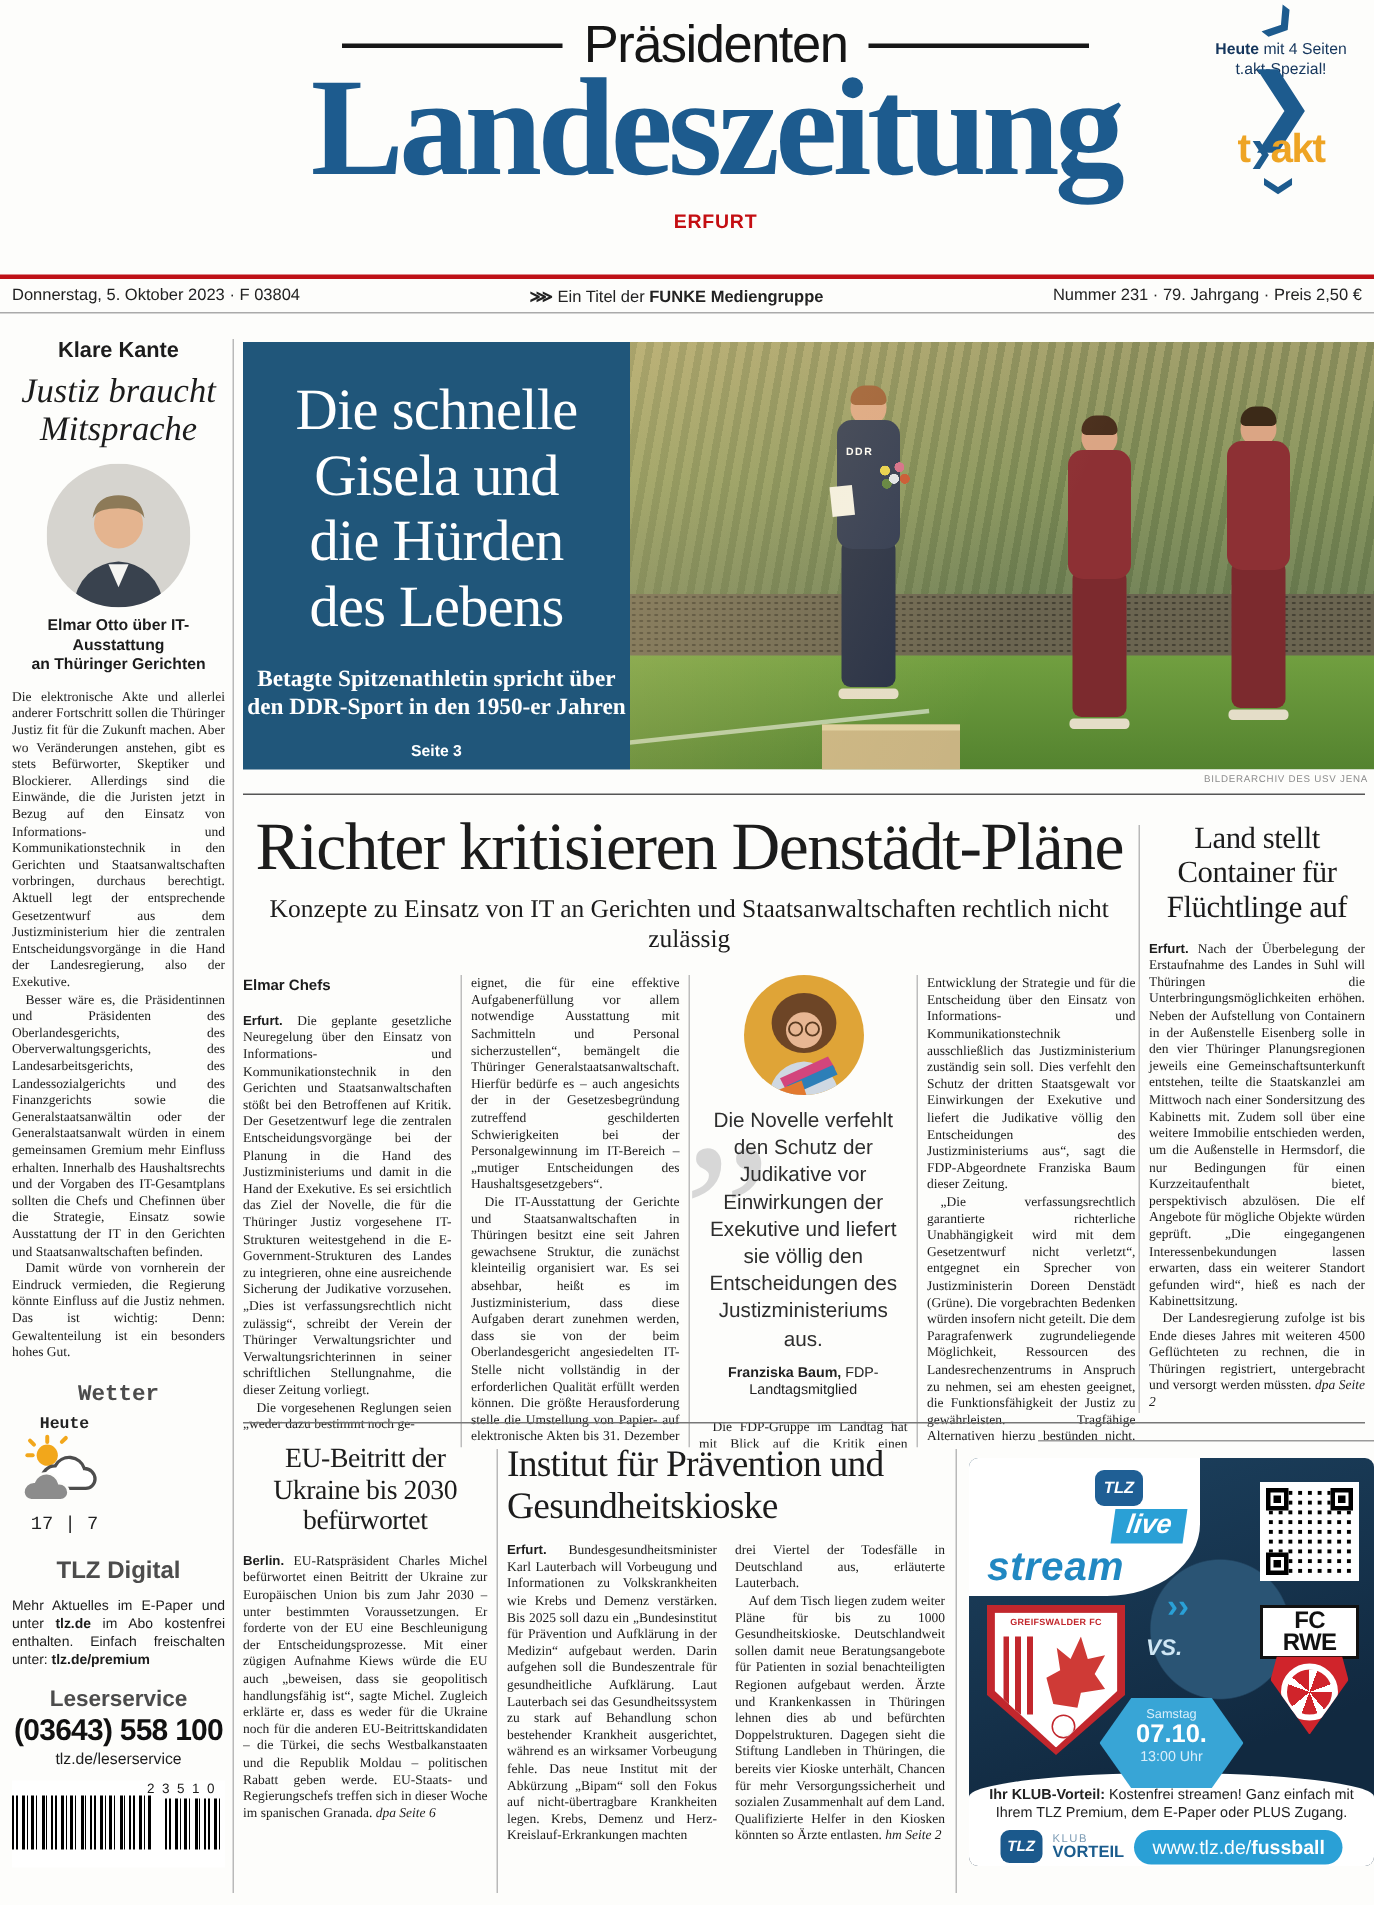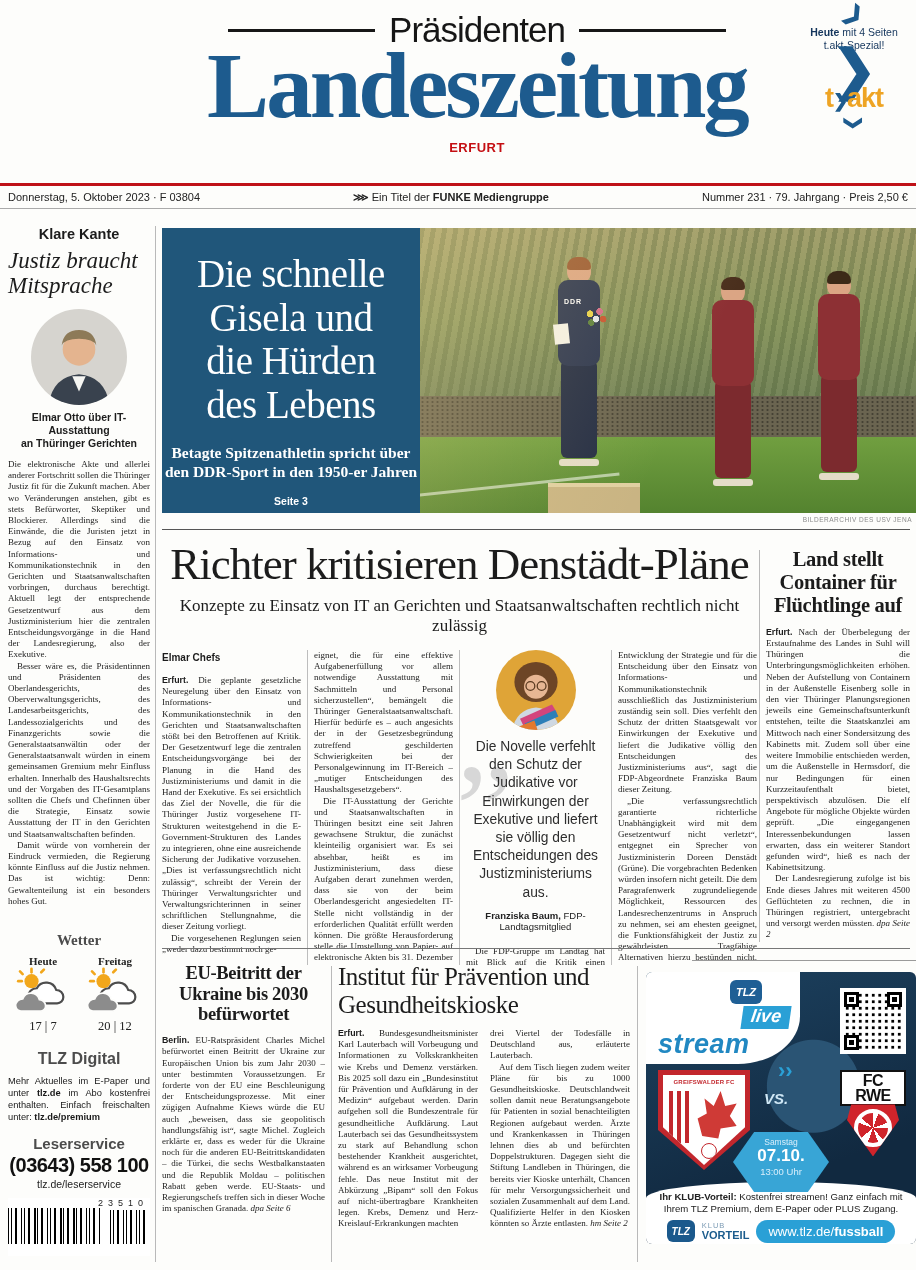--- a/index.html
+++ b/index.html
@@ -34,31 +34,31 @@
   .takt-tail{font-size:18px;transform:rotate(90deg);display:inline-block;color:var(--masthead);font-weight:bold;}
   .datebar{position:absolute;left:0;right:0;top:183px;border-top:3px solid var(--red);
            height:22px;display:flex;align-items:center;justify-content:space-between;
            padding:0 8px;font-family:"Liberation Sans",sans-serif;font-size:11px;color:#222;}
   .datebar .brand{font-weight:bold;}
   .toprule2{position:absolute;left:0;right:0;top:208px;height:1px;background:#aaa;}
 
   
   .left-rail{position:absolute;left:8px;top:226px;width:142px;}
   .lr-kicker{font-family:"Liberation Sans",sans-serif;font-weight:800;font-size:14.5px;text-align:center;}
-  .lr-title{font-size:23px;font-style:italic;line-height:1.1;margin-top:6px;}
+  .lr-title{font-size:23px;font-style:italic;text-align:center;line-height:1.1;margin-top:6px;}
   .lr-photo{width:96px;height:96px;border-radius:50%;overflow:hidden;margin:10px auto 6px auto;}
   .lr-cap{font-family:"Liberation Sans",sans-serif;font-weight:bold;font-size:10.5px;
           text-align:center;line-height:1.25;}
   .bodytext{font-size:9px;line-height:11.2px;text-align:justify;margin:0;hyphens:auto;}
   .bodytext+.bodytext{text-indent:9px;}
   .lr-body{margin-top:9px;}
   .city{font-family:"Liberation Sans",sans-serif;font-weight:bold;font-size:8.8px;}
   .it{font-style:italic;}
 
-  .weather{margin-top:25px;text-align:center;font-family:Liberation Serif, serif;}
+  .weather{margin-top:14px;text-align:center;font-family:Liberation Mono, monospace;}
   .sec-h{font-weight:800;font-size:15px;color:#4c4c4c;}
   .wcols{display:flex;justify-content:space-between;margin-top:6px;padding:0 2px;}
   .wcol{width:66px;text-align:center;}
   .wlabel{font-weight:bold;font-size:11px;color:#222;}
   .wtemp{font-size:12.5px;color:#222;margin-top:2px;}
   .tlzdig{margin-top:16px;text-align:center;font-family:"Liberation Sans",sans-serif;}
   .tlzdig .sec-h{font-size:16px;}
   .tlzdig-txt{margin-top:7px;font-size:9.3px;line-height:1.3;text-align:justify;color:#1a1a1a;}
   .tlzdig-txt b{font-weight:800;}
   .leser{margin-top:12px;text-align:center;font-family:"Liberation Sans",sans-serif;}
@@ -124,21 +124,21 @@
   .q-wrap{position:relative;text-align:center;font-family:"Liberation Sans",sans-serif;}
   .q-giant{position:absolute;left:-10px;top:6px;font-family:"Liberation Serif",serif;
       font-size:130px;line-height:1;color:#d7d7d7;z-index:0;}
   .q-text{position:relative;z-index:1;font-size:13.8px;line-height:1.32;color:#2e2e2e;}
   .q-attr{position:relative;z-index:1;margin-top:8px;font-size:9.5px;color:#222;}
   .q-attr b{font-weight:800;}
   .q-follow{margin-top:14px;}
 
   
   .right-article{position:absolute;left:766px;top:548px;width:144px;}
-  .shl{font-weight:bold;font-size:20.5px;line-height:1.12;text-align:center;letter-spacing:-.3px;}
+  .shl{font-weight:normal;font-size:20.5px;line-height:1.12;text-align:center;letter-spacing:-.3px;}
   .right-article .bodytext{margin-top:0;}
   .right-article .lead{margin-top:10px;}
 
   
   .eu{position:absolute;left:162px;top:963px;width:163px;height:300px;overflow:hidden;}
   .eu .shl{font-size:18.5px;}
   .eu .lead{margin-top:10px;}
   .health{position:absolute;left:338px;top:963px;width:292px;height:300px;overflow:hidden;}
   .hhl{font-size:25px;line-height:1.1;text-align:left;letter-spacing:-.5px;}
   .hcols{display:flex;gap:12px;margin-top:10px;}
@@ -275,35 +275,20 @@
                 <line x1="7" y1="16" x2="11" y2="16"></line>
               <line x1="33" y1="6" x2="36" y2="3"></line>
                 <line x1="9" y1="5" x2="12" y2="8"></line>
             </g>
             <circle cx="22" cy="16" r="8" fill="#f2a71b"></circle>
             <path d="M18 34 a10 10 0 0 1 10-10 a12 12 0 0 1 22 2 a8 8 0 0 1 8 8 a7 7 0 0 1 -7 7 H25 a8 8 0 0 1 -7-7 z" fill="#fff" stroke="#4d4d4d" stroke-width="2.5"></path>
             <path d="M4 44 a8 8 0 0 1 8-8 a10 10 0 0 1 19 1 a7 7 0 0 1 7 7 a6 6 0 0 1 -6 6 H10 a7 7 0 0 1 -6-6 z" fill="#8c8c8c" stroke="#fdfdfb" stroke-width="2"></path>
           </svg>
           <div class="wtemp">17 | 7</div>
         </div>
-        <div class="wcol">
-          <div class="wlabel">Freitag</div>
-          <svg viewBox="0 0 70 52" width="62" height="46">
-            <g stroke="#f2a71b" stroke-width="3" stroke-linecap="round">
-              <line x1="22" y1="2" x2="22" y2="6"></line>
-                <line x1="7" y1="16" x2="11" y2="16"></line>
-              <line x1="33" y1="6" x2="36" y2="3"></line>
-                <line x1="9" y1="5" x2="12" y2="8"></line>
-            </g>
-            <circle cx="22" cy="16" r="8" fill="#f2a71b"></circle>
-            <path d="M18 34 a10 10 0 0 1 10-10 a12 12 0 0 1 22 2 a8 8 0 0 1 8 8 a7 7 0 0 1 -7 7 H25 a8 8 0 0 1 -7-7 z" fill="#fff" stroke="#4d4d4d" stroke-width="2.5"></path>
-            <path d="M4 44 a8 8 0 0 1 8-8 a10 10 0 0 1 19 1 a7 7 0 0 1 7 7 a6 6 0 0 1 -6 6 H10 a7 7 0 0 1 -6-6 z" fill="#8c8c8c" stroke="#fdfdfb" stroke-width="2"></path>
-          </svg>
-          <div class="wtemp">20 | 12</div>
-        </div>
       </div>
     </div>
 
     <div class="tlzdig">
       <div class="sec-h">TLZ Digital</div>
       <div class="tlzdig-txt">
         <span>Mehr Aktuelles im E-Paper und unter </span><b>tlz.de</b><span> im Abo kostenfrei enthalten. Einfach freischalten unter: </span><b>tlz.de/premium</b>
       </div>
     </div>
 

